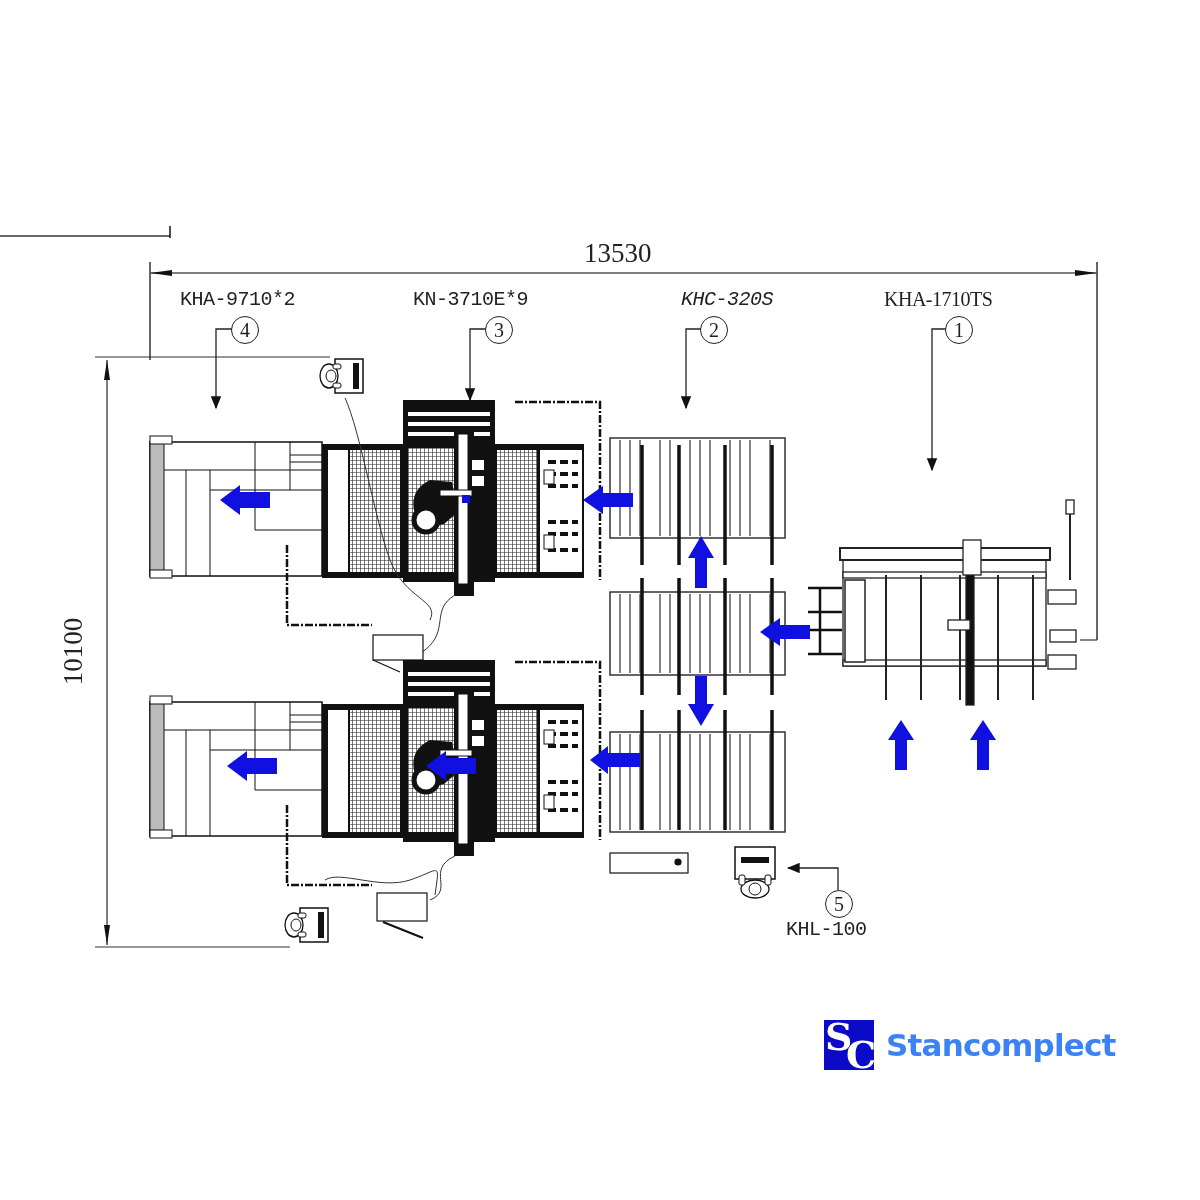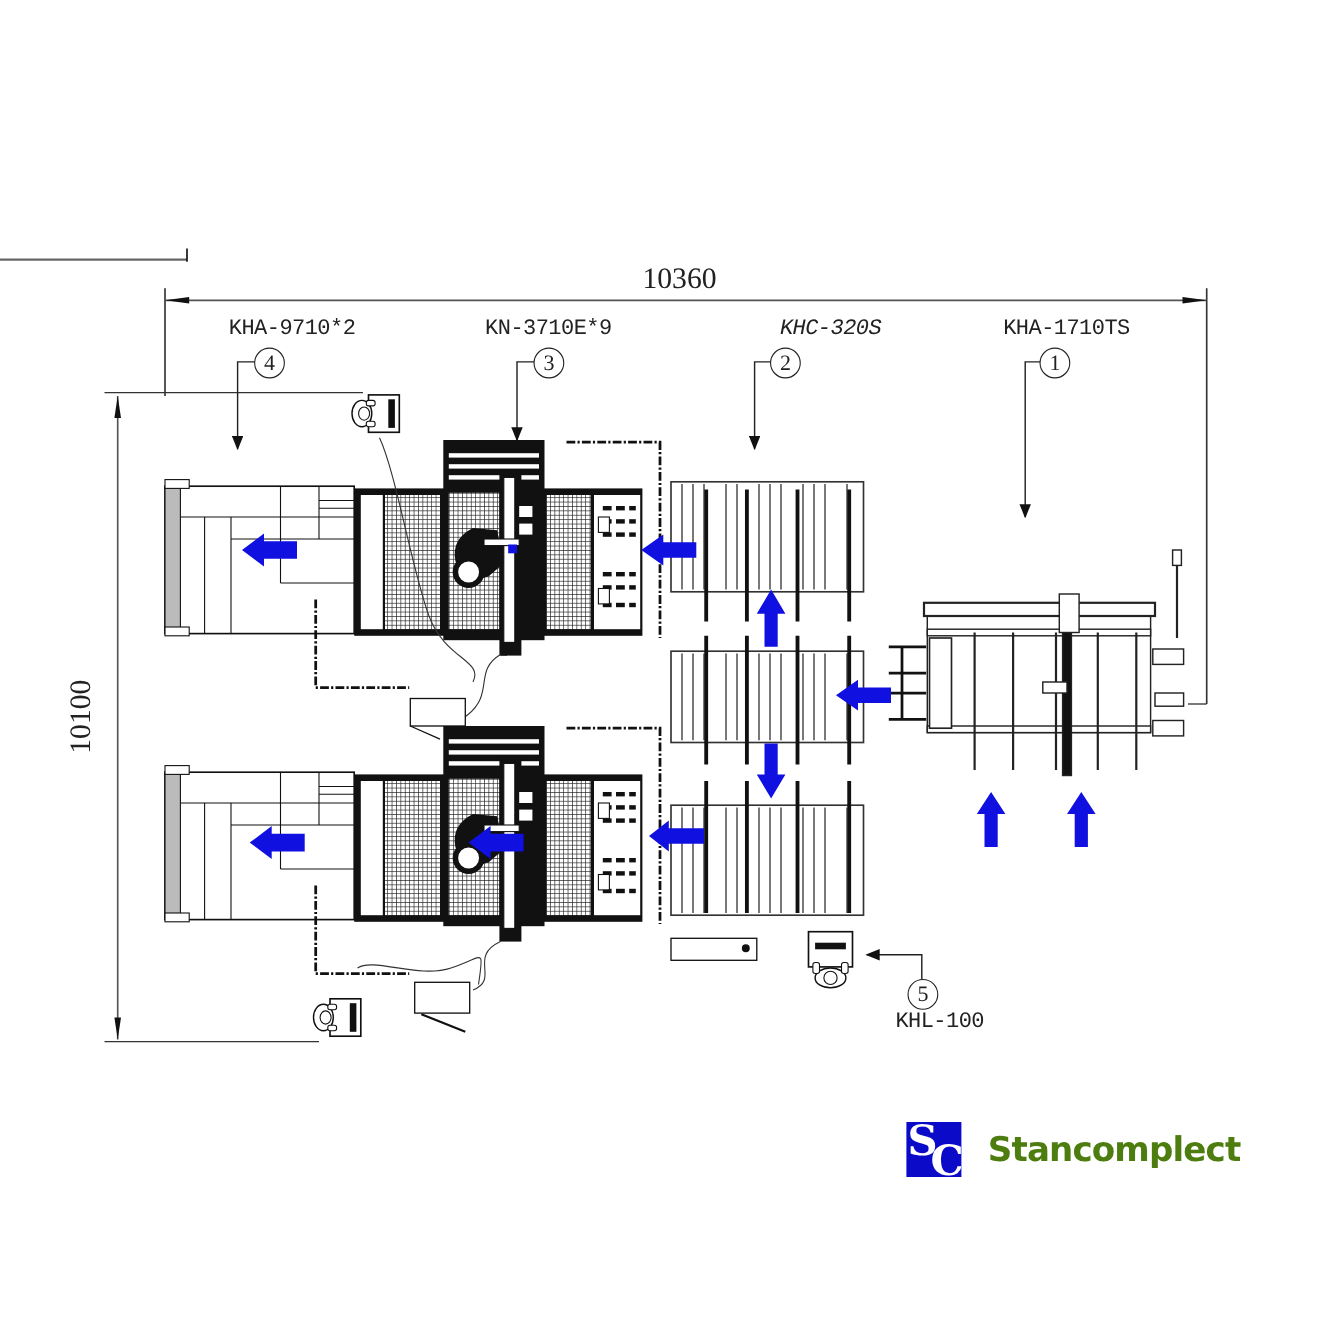--- a/index.html
+++ b/index.html
@@ -1,24 +1,24 @@
 <!DOCTYPE html>
 <html><head>
 <meta charset="utf-8">
 <style>
   html, body { margin:0; padding:0; background:#ffffff; }
   body { width:1200px; height:1200px; position:relative; overflow:hidden; font-family:"DejaVu Serif", serif; }
   #canvas { position:absolute; left:0; top:0; width:1200px; height:1200px; }
-  .lbl { position:absolute; font-family:"Liberation Mono","DejaVu Sans Mono", monospace; font-size:20px; color:#222; white-space:nowrap; letter-spacing:-0.5px;margin-left:28px; }
+  .lbl { position:absolute; font-family:"Liberation Mono","DejaVu Sans Mono", monospace; font-size:20px; color:#222; white-space:nowrap; letter-spacing:-0.5px; }
   .dim { position:absolute; font-family:"Liberation Serif","DejaVu Serif", serif; font-size:27px; color:#222; white-space:nowrap; }
   .num { position:absolute; width:26px; height:26px; border:1.6px solid #222; border-radius:50%; font-family:"Liberation Serif", serif; font-size:20px; line-height:26px; text-align:center; color:#222; background:#fff; box-sizing:content-box; }
   .logo { position:absolute; left:824px; top:1020px; height:50px; display:flex; align-items:center; }
   .logo-mark { width:50px; height:50px; background:#0a0ac8; position:relative; overflow:hidden; }
   .logo-mark span { position:absolute; color:#fff; font-family:"DejaVu Serif", serif; font-weight:bold; }
-  .logo-text { margin-left:24px; color:#4d7c0f; font-family:"DejaVu Sans", sans-serif; font-weight:bold; font-size:31px; letter-spacing:-0.8px; }
+  .logo-text { margin-left:12px; color:#3b82f6; font-family:"DejaVu Sans", sans-serif; font-weight:bold; font-size:31px; letter-spacing:-0.8px; }
 </style>
 </head>
 <body>
 
 <svg id="canvas" viewBox="0 0 1200 1200" xmlns="http://www.w3.org/2000/svg">
   <defs>
     <pattern id="grid" width="4" height="4" patternUnits="userSpaceOnUse">
       <rect width="4" height="4" fill="#fff"></rect>
       <path d="M0 0H4M0 0V4" stroke="#222" stroke-width="1.2"></path>
     </pattern>
@@ -324,27 +324,27 @@
     <path d="M640 753 H608 V746 L590 760 L608 774 V767 H640 Z"></path>
     <path d="M476 758 H446 V751 L426 766 L446 781 V774 H476 Z"></path>
     <path d="M810 625 H780 V618 L760 632 L780 646 V639 H810 Z"></path>
     <path d="M695 588 V558 H688 L701 536 L714 558 H707 V588 Z"></path>
     <path d="M695 676 V704 H688 L701 726 L714 704 H707 V676 Z"></path>
     <path d="M895 770 V740 H888 L901 720 L914 740 H907 V770 Z"></path>
     <path d="M977 770 V740 H970 L983 720 L996 740 H989 V770 Z"></path>
   </g>
 </svg>
 
-<div class="dim" style="left:584px; top:238px;">10360</div>
+<div class="dim" style="left:584px; top:238px;">13530</div>
 <div class="dim" style="left:40px; top:636px; transform:rotate(-90deg); transform-origin:center;">10100</div>
 
 <div class="lbl" style="left:180px; top:288px;">KHA-9710*2</div>
 <div class="lbl" style="left:413px; top:288px;">KN-3710E*9</div>
 <div class="lbl" style="left:681px; top:288px;font-style:italic;">KHC-320S</div>
-<div class="lbl" style="left:884px; top:288px;">KHA-1710TS</div>
+<div class="lbl" style="left:884px; top:288px;font-family:Liberation Serif, serif;">KHA-1710TS</div>
 <div class="lbl" style="left:786px; top:918px;">KHL-100</div>
 
 <div class="num" style="left:231px; top:316px;">4</div>
 <div class="num" style="left:485px; top:316px;">3</div>
 <div class="num" style="left:700px; top:316px;">2</div>
 <div class="num" style="left:945px; top:316px;">1</div>
 <div class="num" style="left:825px; top:890px;">5</div>
 
 <div class="logo">
   <div class="logo-mark">

